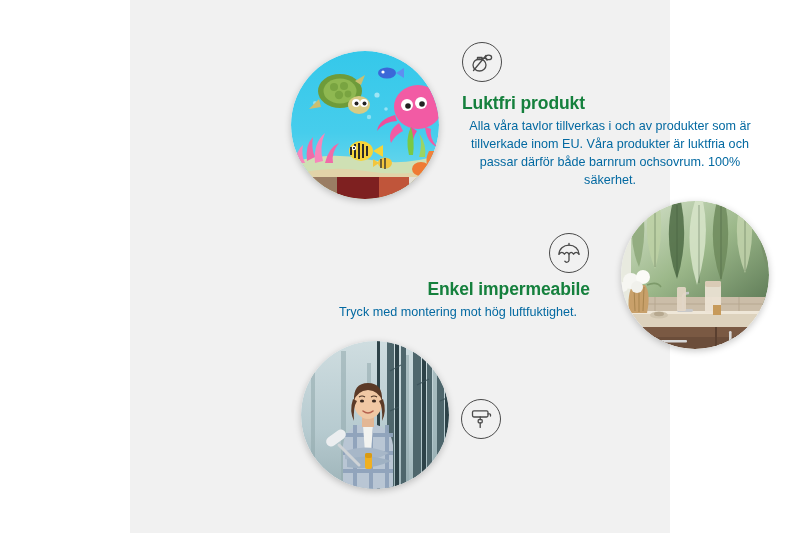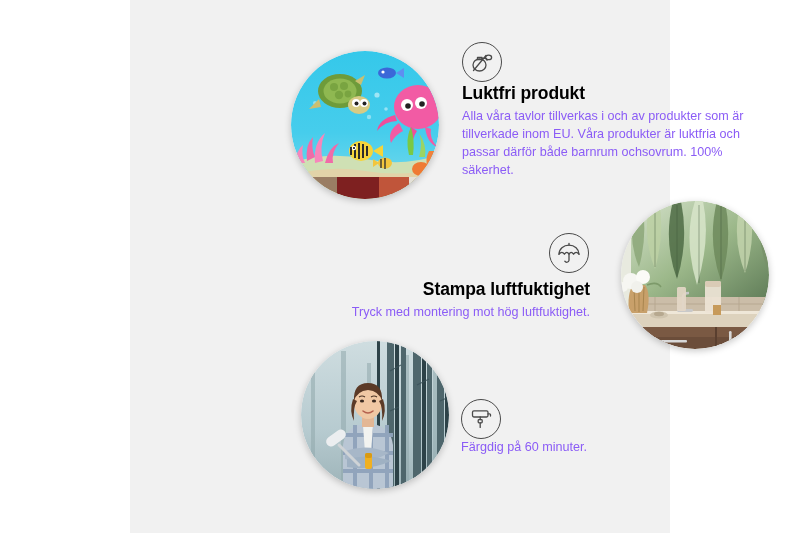--- a/index.html
+++ b/index.html
@@ -42,29 +42,30 @@
     display: flex;
     align-items: center;
     justify-content: center;
     box-sizing: border-box;
   }
   .feature-icon svg { display: block; }
 
   .feature-title {
     font-size: 17.5px;
     font-weight: bold;
-    color: #000000;
+    color: #15803d;
     letter-spacing: -0.1px;
-    margin: 1px 0 4px 0;
+    margin: 11px 0 4px 0;
     white-space: nowrap;
   }
   .feature-desc {
     font-size: 12.6px;
     line-height: 1.42;
-    color: #8b5cf6;
+    color: #0369a1;
+    text-align: center;
   }
 
   
   #feature-odor {
     left: 332px;
     top: 42px;
     width: 296px;
     text-align: left;
   }
   #feature-odor .feature-icon { margin-left: 0; }
@@ -269,21 +270,21 @@
 
     <div class="feature" id="feature-waterproof">
       <div class="feature-icon">
         <svg width="26" height="26" viewBox="0 0 26 26" fill="none" stroke="#4a4a4a" stroke-width="1.3" stroke-linecap="round" stroke-linejoin="round" xmlns="http://www.w3.org/2000/svg">
           <path d="M3 14.2 A10 9 0 0 1 23 14.2"></path>
           <path d="M3 14.2 Q 6 10.6 8.4 14.2 Q 11 10.4 13 14.2 Q 15 10.4 17.6 14.2 Q 20 10.6 23 14.2"></path>
           <path d="M13 14.2 V20.4 A2.3 2.3 0 0 1 8.8 21.2"></path>
           <path d="M13 5.2 V3.4"></path>
         </svg>
       </div>
-      <div class="feature-title">Stampa luftfuktighet</div>
+      <div class="feature-title">Enkel impermeabile</div>
       <div class="feature-desc">Tryck med montering mot hög luftfuktighet.</div>
     </div>
 
     <div class="photo" id="photo-forest">
       <svg viewBox="0 0 148 148" xmlns="http://www.w3.org/2000/svg">
         <defs>
           <clipPath id="clipC">
               <circle cx="74" cy="74" r="74"></circle>
             </clipPath>
           <linearGradient id="fogG" x1="0" y1="0" x2="0" y2="1">
@@ -362,17 +363,16 @@
     <div class="feature" id="feature-mounting">
       <div class="feature-icon">
         <svg width="26" height="26" viewBox="0 0 26 26" fill="none" stroke="#4a4a4a" stroke-width="1.3" stroke-linecap="round" stroke-linejoin="round" xmlns="http://www.w3.org/2000/svg">
           <rect x="4.5" y="4.8" width="15.5" height="6.2" rx="1.4"></rect>
           <path d="M20 7.9 h1.6 a0.9 0.9 0 0 1 0.9 0.9 v1.2"></path>
           <path d="M12.2 11 v2.6"></path>
           <rect x="10.2" y="13.6" width="4" height="3.2" rx="0.8"></rect>
           <path d="M12.2 16.8 v4.6"></path>
         </svg>
       </div>
-      <div class="feature-desc">Färgdig på 60 minuter.</div>
     </div>
 
   </div>
 </div>
 
 </body></html>

